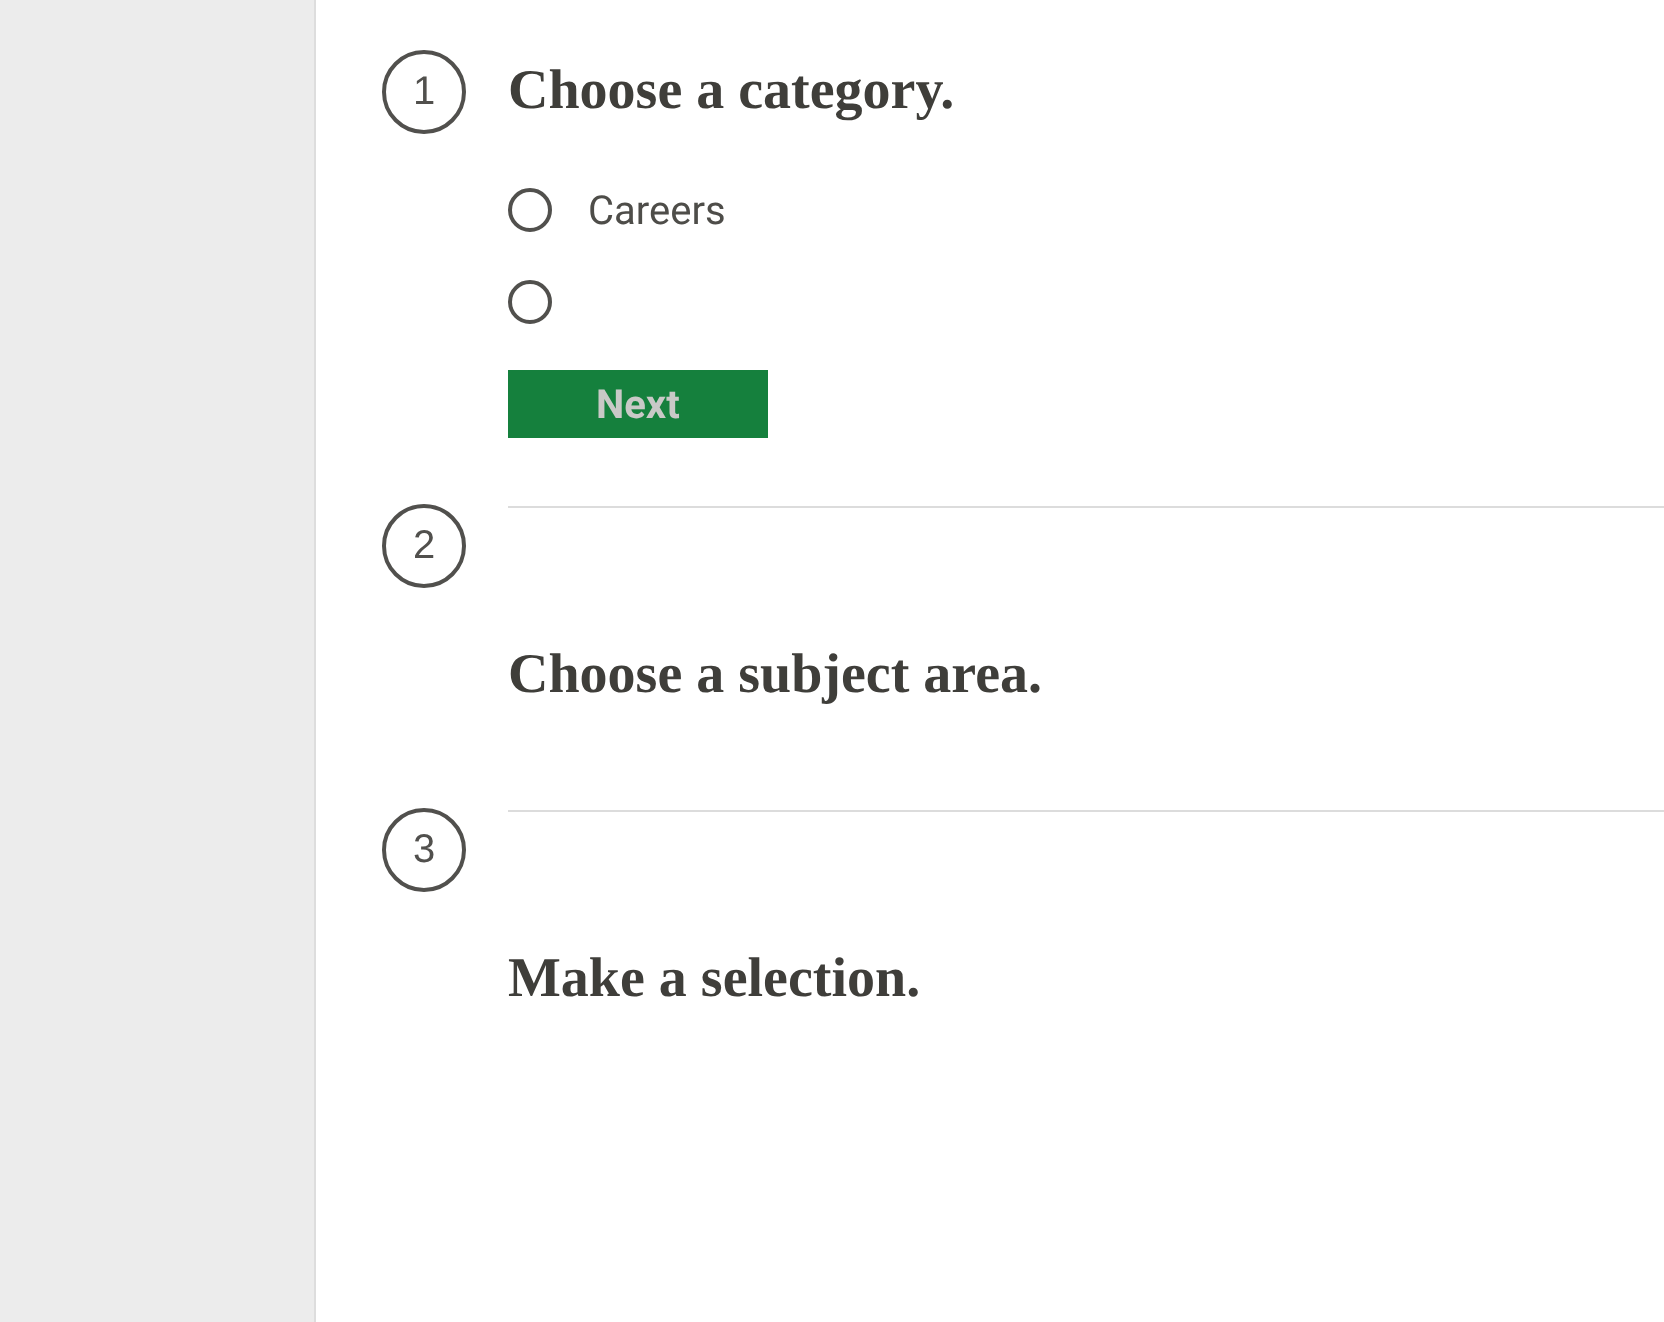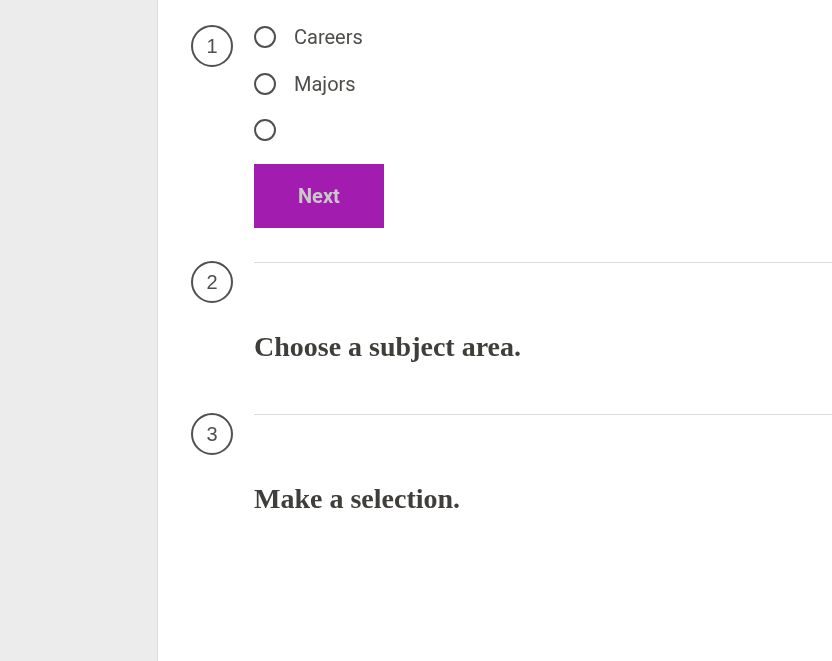--- a/index.html
+++ b/index.html
@@ -74,23 +74,23 @@
       border: 2.5px solid #51504d;
       border-radius: 50%;
       margin-right: 18px;
     }
     .option-label {
       font-family: -apple-system, BlinkMacSystemFont, 'Segoe UI', Roboto, Arial, sans-serif;
       font-size: 20px;
       color: #4e4d49;
     }
     .next-button {
-      background: #a21caf;
+      background: #15803d;
       border: none;
-      padding: 20px 44px;
+      padding: 5px 44px;
       font-family: -apple-system, BlinkMacSystemFont, 'Segoe UI', Roboto, Arial, sans-serif;
       font-size: 20px;
       font-weight: bold;
       color: #c9c9c7;
       cursor: not-allowed;
       margin-bottom: 34px;
       text-align: center;
     }
     .divider {
       border: none;
@@ -117,28 +117,25 @@
 <div class="main">
 
   <div class="step-row">
     <div class="step-number-col">
       <div class="vline-wrap" style="height:100%;">
         <div class="step-circle">1</div>
         <div class="connector" style="height:360px;"></div>
       </div>
     </div>
     <div class="step-content">
+      <div class="step-title">Choose a category.</div>
       <div class="options">
         <div class="option-row">
           <div class="radio-circle"></div>
           <span class="option-label">Careers</span>
-        </div>
-        <div class="option-row">
-          <div class="radio-circle"></div>
-          <span class="option-label">Majors</span>
         </div>
         <div class="option-row">
           <div class="radio-circle"></div>
         </div>
       </div>
       <button class="next-button">Next</button>
       <hr class="divider">
     </div>
   </div>
 

